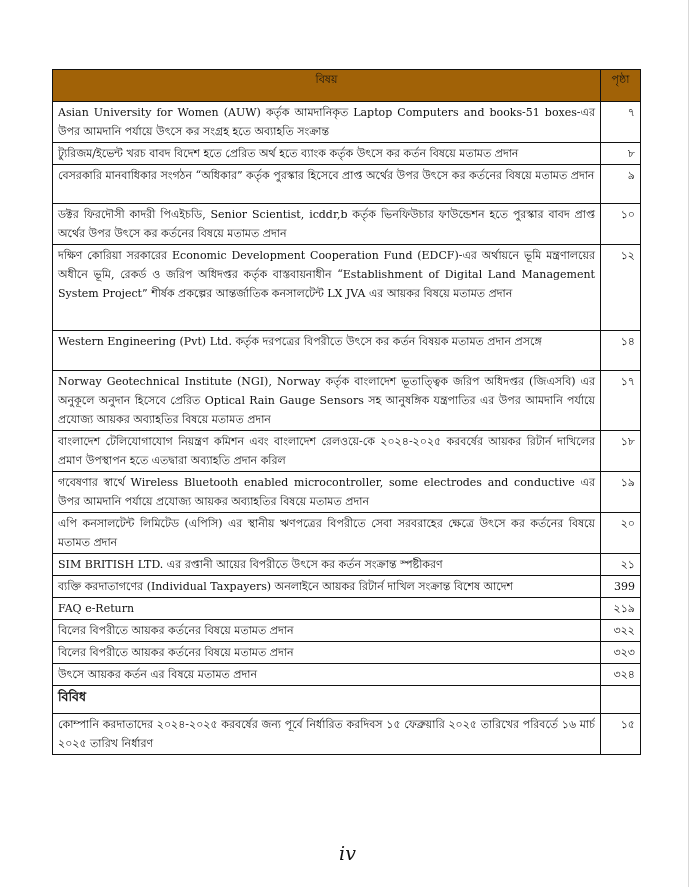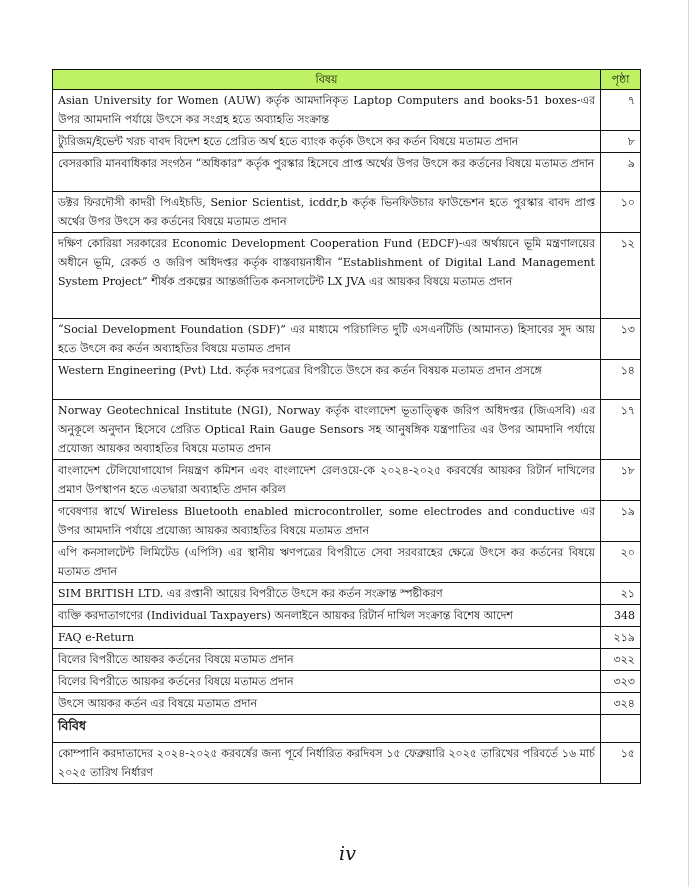--- a/index.html
+++ b/index.html
@@ -9,21 +9,21 @@
   }
   .vline { position:absolute; left:688px; top:0; width:1px; height:887px; background:#d9d9d9; }
   table.toc {
     position:absolute; left:52px; top:69px; width:588px;
     border-collapse:collapse; table-layout:fixed;
   }
   table.toc td, table.toc th {
     border:1.2px solid #111; padding:1px 5px; vertical-align:top;
     font-size:11px; line-height:19px;
   }
-  table.toc th { background:#bef264; font-weight:normal; height:18px; padding-top:0; padding-bottom:0; }
+  table.toc th { background:#a16207; font-weight:normal; height:18px; padding-top:0; padding-bottom:12px; }
   th.subj { text-align:center; }
   th.pg { text-align:center; }
   col.c1 { width:548px; }
   col.c2 { width:40px; }
   td.subj { text-align:justify; text-align-last:left; }
   td.pg { text-align:right; padding-right:6px; }
   .big { font-size:13.6px; }
   .section { font-weight:bold; font-size:12.5px; }
   .pagenum {
     position:absolute; left:0; width:695px; top:842px; text-align:center;
@@ -60,24 +60,20 @@
         <td class="pg">৯</td>
       </tr>
       <tr style="height: 40px;">
         <td class="subj">ডক্টর ফিরদৌসী কাদরী পিএইচডি, Senior Scientist, icddr,b কর্তৃক ভিনফিউচার ফাউন্ডেশন হতে পুরস্কার বাবদ প্রাপ্ত অর্থের উপর উৎসে কর কর্তনের বিষয়ে মতামত প্রদান</td>
         <td class="pg">১০</td>
       </tr>
       <tr style="height: 86px;">
         <td class="subj">দক্ষিণ কোরিয়া সরকারের Economic Development Cooperation Fund (EDCF)-এর অর্থায়নে ভূমি মন্ত্রণালয়ের অধীনে ভূমি, রেকর্ড ও জরিপ অধিদপ্তর কর্তৃক বাস্তবায়নাধীন “Establishment of Digital Land Management System Project” শীর্ষক প্রকল্পের আন্তর্জাতিক কনসালটেন্ট LX JVA এর আয়কর বিষয়ে মতামত প্রদান</td>
         <td class="pg">১২</td>
       </tr>
-      <tr style="height: 39px;">
-        <td class="subj">“Social Development Foundation (SDF)” এর মাধ্যমে পরিচালিত দুটি এসএনটিডি (আমানত) হিসাবের সুদ আয় হতে উৎসে কর কর্তন অব্যাহতির বিষয়ে মতামত প্রদান</td>
-        <td class="pg">১৩</td>
-      </tr>
       <tr style="height: 40px;">
         <td class="subj big">Western Engineering (Pvt) Ltd. কর্তৃক দরপত্রের বিপরীতে উৎসে কর কর্তন বিষয়ক মতামত প্রদান প্রসঙ্গে</td>
         <td class="pg">১৪</td>
       </tr>
       <tr style="height: 60px;">
         <td class="subj big">Norway Geotechnical Institute (NGI), Norway কর্তৃক বাংলাদেশ ভূতাত্ত্বিক জরিপ অধিদপ্তর (জিএসবি) এর অনুকূলে অনুদান হিসেবে প্রেরিত Optical Rain Gauge Sensors সহ আনুষঙ্গিক যন্ত্রপাতির এর উপর আমদানি পর্যায়ে প্রযোজ্য আয়কর অব্যাহতির বিষয়ে মতামত প্রদান</td>
         <td class="pg">১৭</td>
       </tr>
       <tr style="height: 40px;">
         <td class="subj">বাংলাদেশ টেলিযোগাযোগ নিয়ন্ত্রণ কমিশন এবং বাংলাদেশ রেলওয়ে-কে ২০২৪-২০২৫ করবর্ষের আয়কর রিটার্ন দাখিলের প্রমাণ উপস্থাপন হতে এতদ্বারা অব্যাহতি প্রদান করিল</td>
@@ -90,21 +86,21 @@
       <tr style="height: 39px;">
         <td class="subj">এপি কনসালটেন্ট লিমিটেড (এপিসি) এর স্থানীয় ঋণপত্রের বিপরীতে সেবা সরবরাহের ক্ষেত্রে উৎসে কর কর্তনের বিষয়ে মতামত প্রদান</td>
         <td class="pg">২০</td>
       </tr>
       <tr style="height: 21px;">
         <td class="subj big">SIM BRITISH LTD. এর রপ্তানী আয়ের বিপরীতে উৎসে কর কর্তন সংক্রান্ত স্পষ্টীকরণ</td>
         <td class="pg">২১</td>
       </tr>
       <tr style="height: 20px;">
         <td class="subj">ব্যক্তি করদাতাগণের (Individual Taxpayers) অনলাইনে আয়কর রিটার্ন দাখিল সংক্রান্ত বিশেষ আদেশ</td>
-        <td class="pg">348</td>
+        <td class="pg">399</td>
       </tr>
       <tr style="height: 22px;">
         <td class="subj big">FAQ e-Return</td>
         <td class="pg">২১৯</td>
       </tr>
       <tr style="height: 19px;">
         <td class="subj">বিলের বিপরীতে আয়কর কর্তনের বিষয়ে মতামত প্রদান</td>
         <td class="pg">৩২২</td>
       </tr>
       <tr style="height: 20px;">

